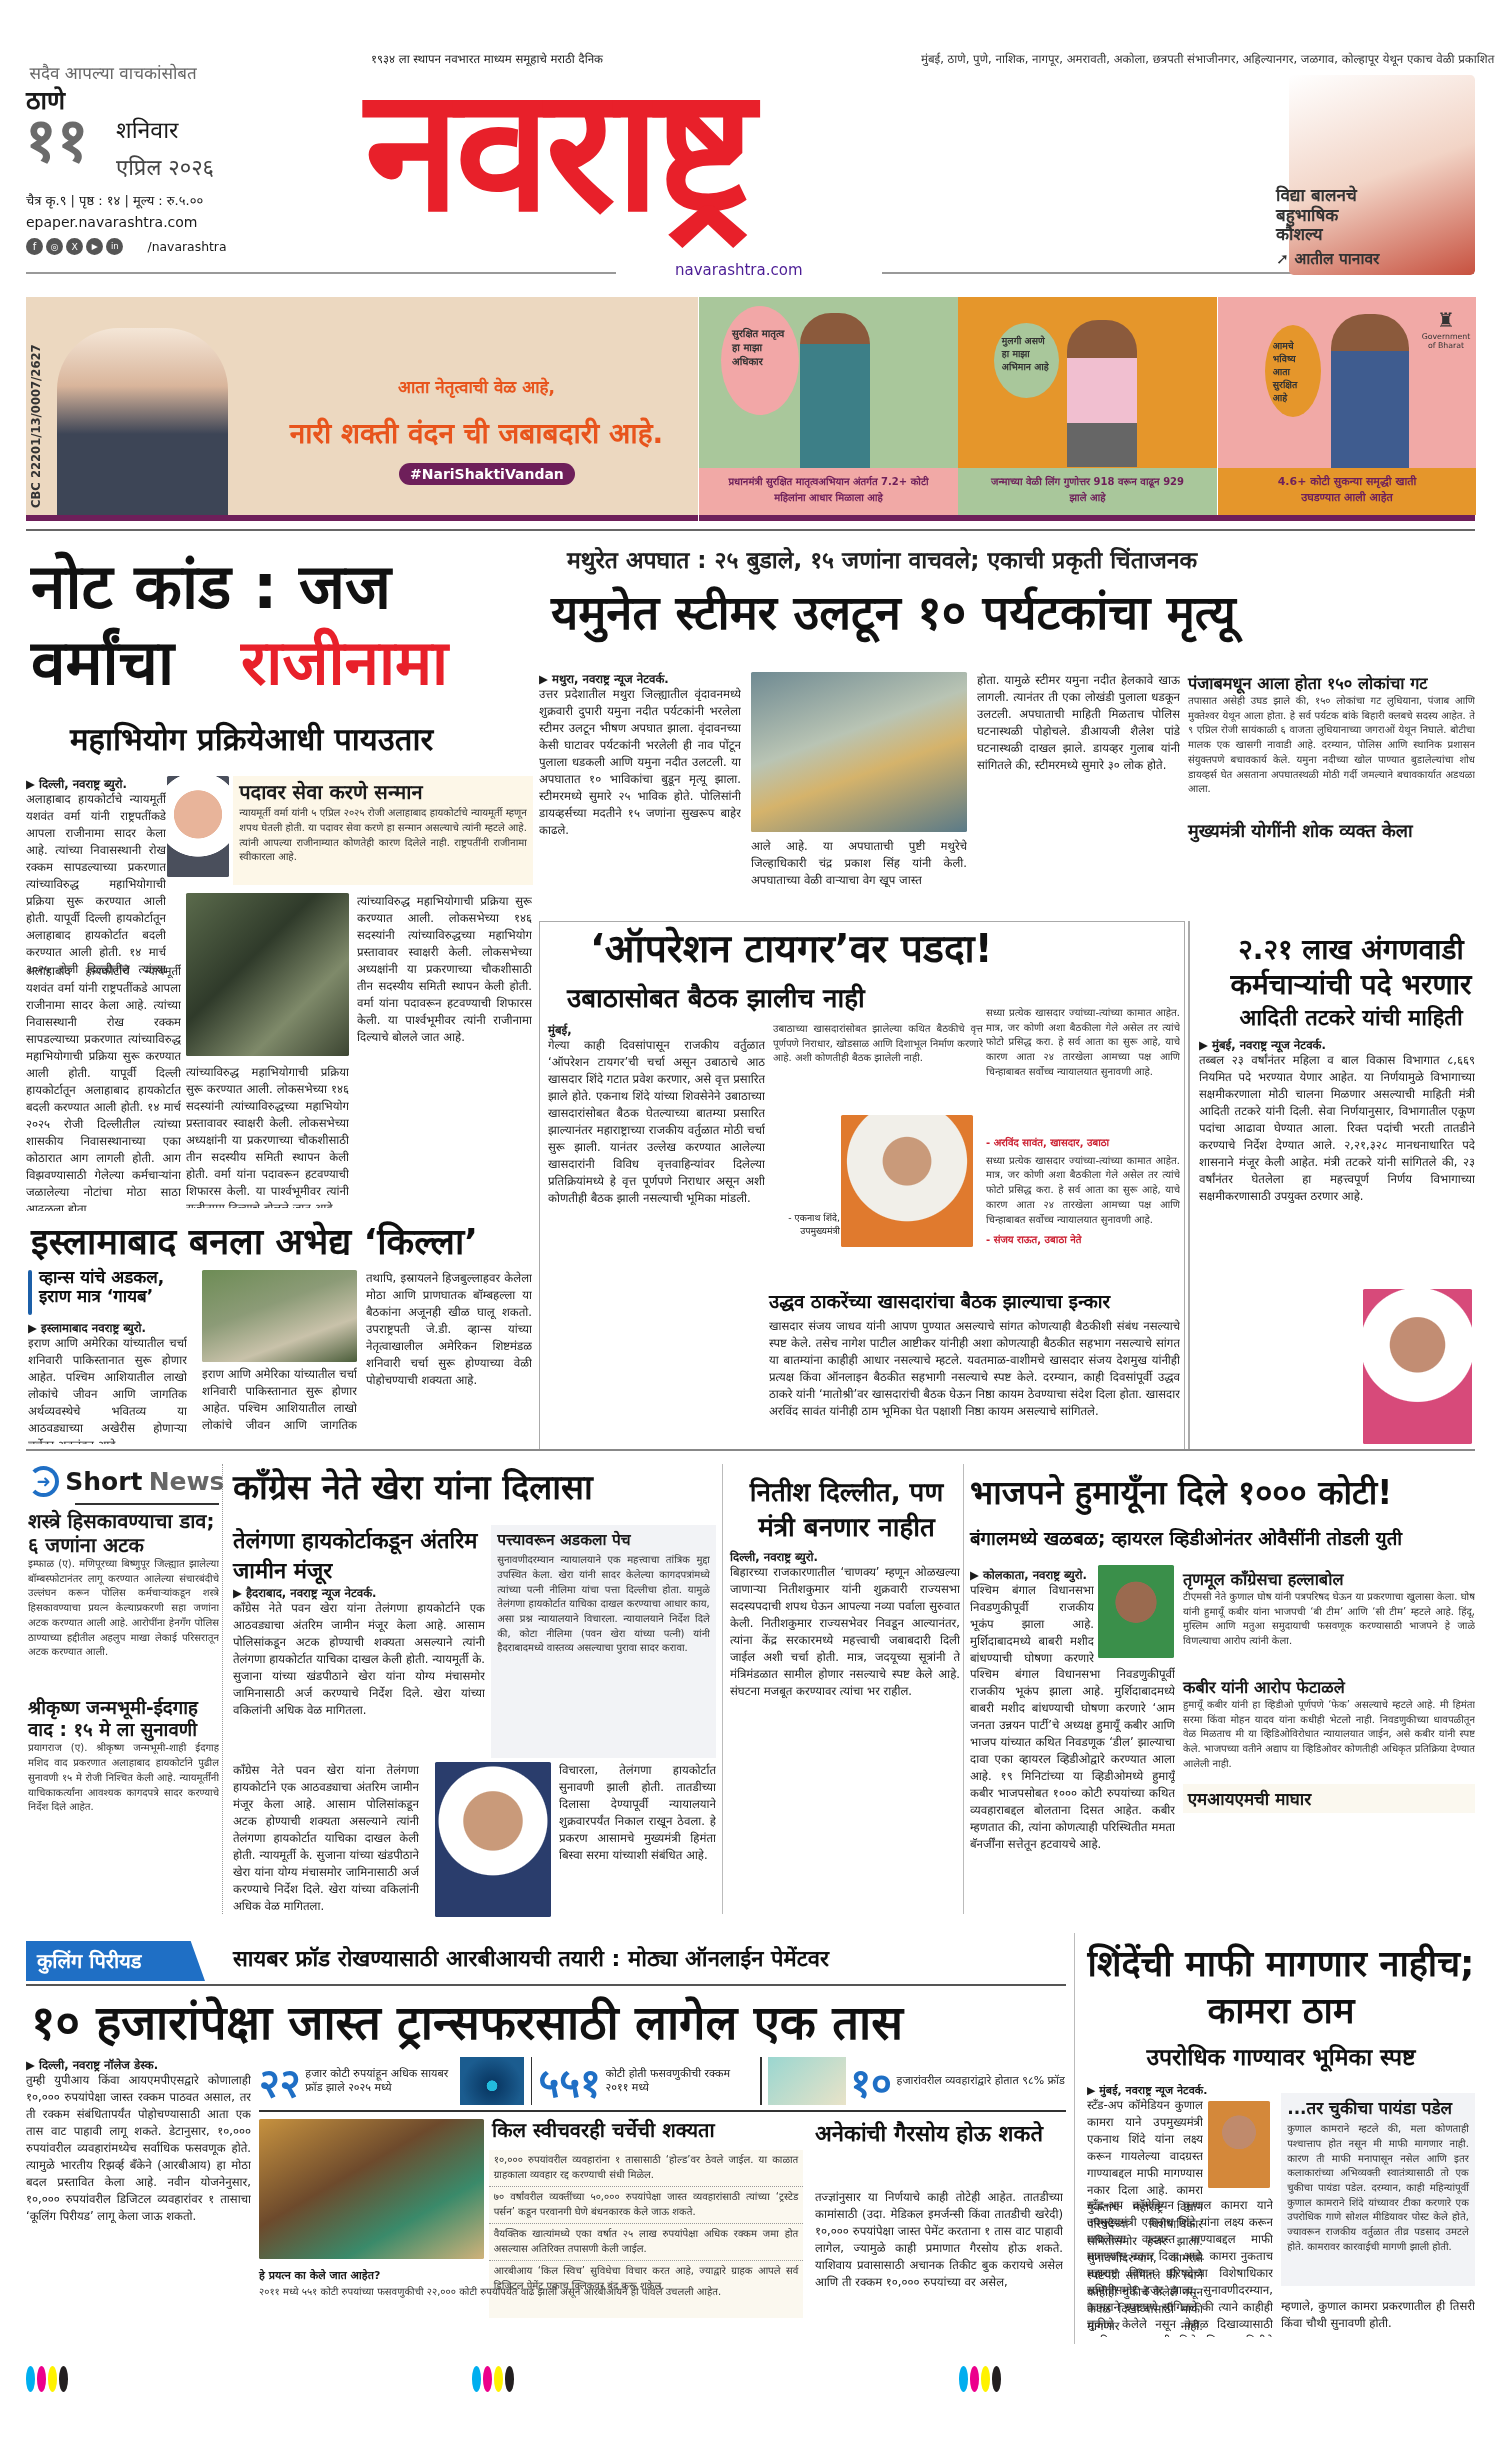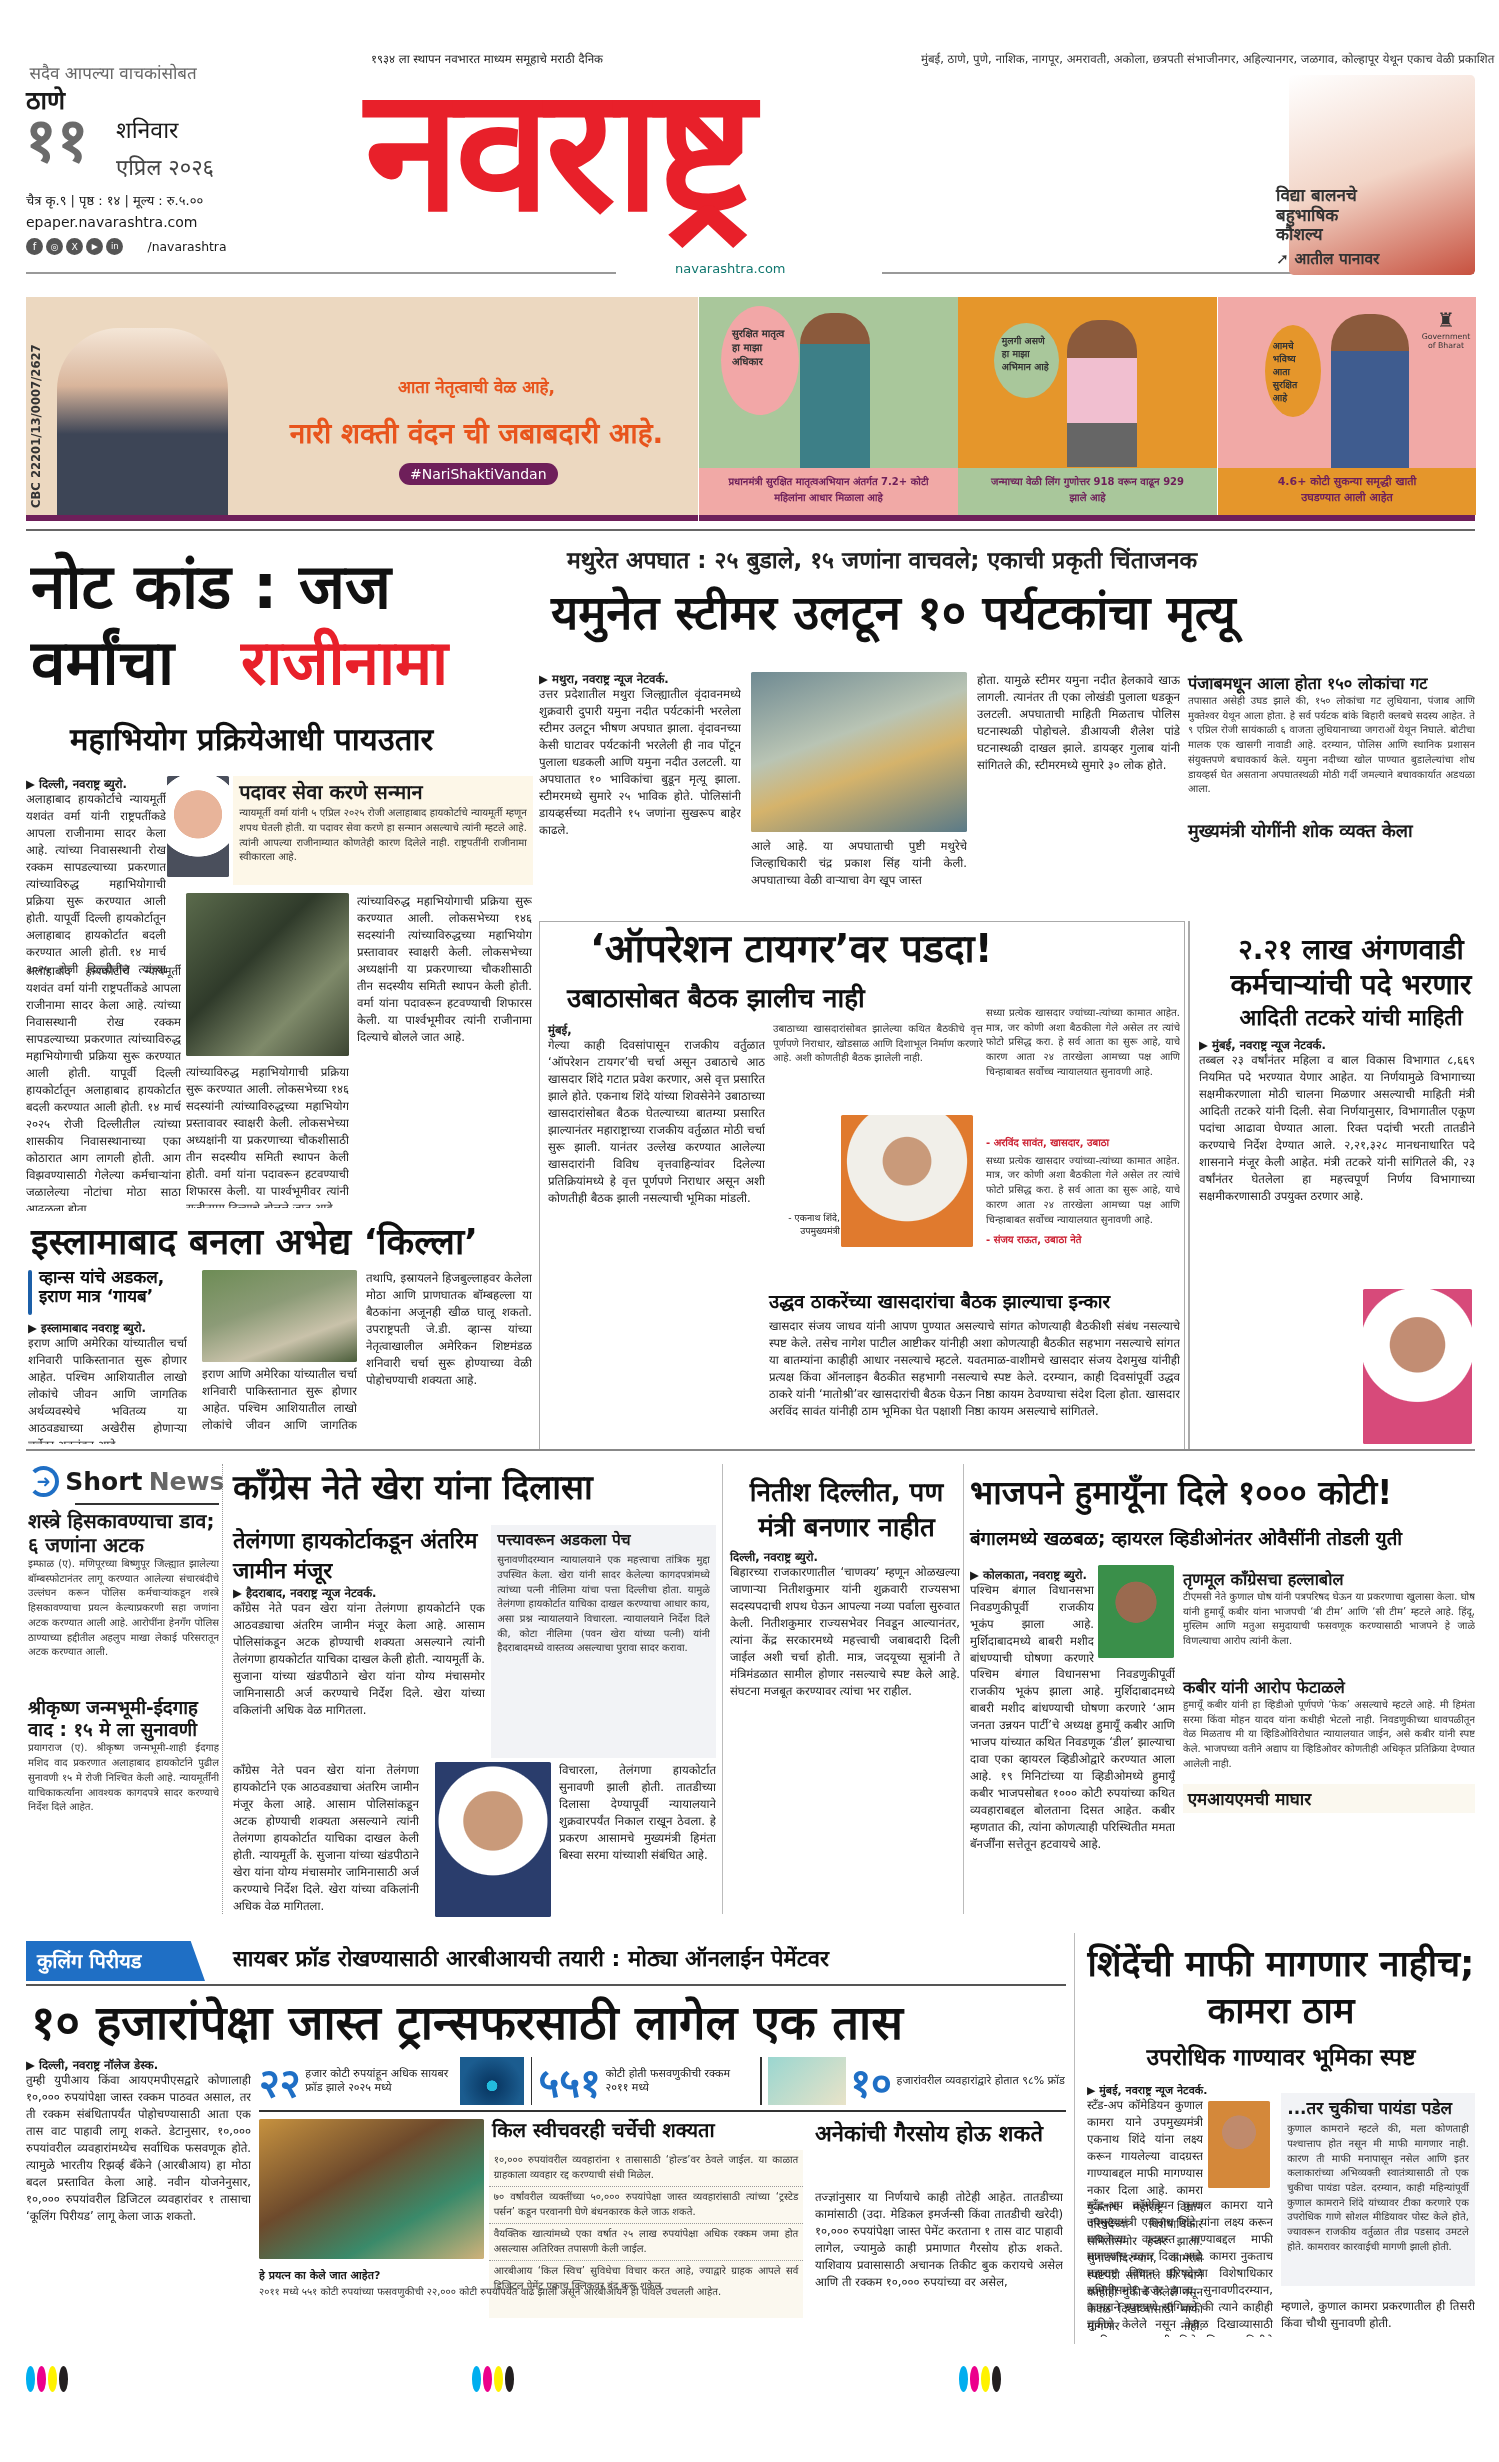--- a/index.html
+++ b/index.html
@@ -27,34 +27,34 @@
   <span style="width:17px;height:17px;border-radius:50%;background:#555;color:#fff;font-size:10px;text-align:center;line-height:17px">f</span>
   <span style="width:17px;height:17px;border-radius:50%;background:#555;color:#fff;font-size:9.3px;text-align:center;line-height:17px">◎</span>
   <span style="width:17px;height:17px;border-radius:50%;background:#555;color:#fff;font-size:9.3px;text-align:center;line-height:17px">X</span>
   <span style="width:17px;height:17px;border-radius:50%;background:#555;color:#fff;font-size:7.8px;text-align:center;line-height:17px">▶</span>
   <span style="width:17px;height:17px;border-radius:50%;background:#555;color:#fff;font-size:8.5px;text-align:center;line-height:17px">in</span>
   <span style="font-size:12.4px;margin-left:21px">/navarashtra</span>
 </div>
 <div class="abs" style="left:371px;top:51px;font-size:11.6px">१९३४ ला स्थापन नवभारत माध्यम समूहाचे मराठी दैनिक</div>
 <div class="abs" style="left:921px;top:51px;font-size:11.6px;color:#333">मुंबई, ठाणे, पुणे, नाशिक, नागपूर, अमरावती, अकोला, छत्रपती संभाजीनगर, अहिल्यानगर, जळगाव, कोल्हापूर येथून एकाच वेळी प्रकाशित</div>
 <div class="abs" style="left:365px;top:64px;font-size:171px;font-weight:bold;color:#e8202a;line-height:1;letter-spacing:-4.7px">नवराष्ट्र</div>
-<div class="abs" style="left:675px;top:261px;font-size:13px;color:#0f766e">navarashtra.com</div>
+<div class="abs" style="left:675px;top:261px;font-size:15px;color:#4c1d95">navarashtra.com</div>
 <div class="rule" style="left:26px;top:272px;width:590px;height:2.3px;background:#999"></div>
 <div class="rule" style="left:882px;top:272px;width:592px;height:2.3px;background:#999"></div>
 
 <div class="abs" style="left:1289px;top:75px;width:186px;height:200px;background:linear-gradient(160deg,#fff 0%,#f2d4c6 50%,#c7513f 100%);border-radius:4.7px"></div>
 <div class="abs" style="left:1276px;top:186px;width:101px;font-size:17px;font-weight:bold;color:#333;line-height:1.15">विद्या बालनचे बहुभाषिक कौशल्य</div>
 <div class="abs" style="left:1276px;top:247px;font-size:15.5px;font-weight:bold;color:#333"><span>➚ </span><span>आतील पानावर</span></div>
 
 <div class="abs" style="left:26px;top:297px;width:672px;height:224px;background:#ecd8c0">
   <div class="abs" style="left:3.1px;top:9.3px;width:15.5px;height:202px;writing-mode:vertical-rl;transform:rotate(180deg);font-size:11.6px;font-weight:bold;color:#333">CBC 22201/13/0007/2627</div>
   <div class="abs" style="left:31px;top:31px;width:171px;height:193px;background:linear-gradient(#f4e6d7 0%,#d9b59b 30%,#3d4556 55%,#3d4556 100%);border-radius:62px 62px 0 0"></div>
   <div class="abs" style="left:233px;top:78px;width:435px;text-align:center;font-size:17px;font-weight:bold;color:#e8541c">आता नेतृत्वाची वेळ आहे,</div>
   <div class="abs" style="left:233px;top:116px;width:435px;text-align:center;font-size:28px;font-weight:bold;color:#e8541c">नारी शक्ती वंदन ची जबाबदारी आहे.</div>
-  <div class="abs" style="left:373px;top:166px;padding:3.1px 11px;background:#6e1f5a;color:#fff;border-radius:11px;font-size:14px;font-weight:normal">#NariShaktiVandan</div>
+  <div class="abs" style="left:373px;top:166px;padding:3.1px 11px;background:#6e1f5a;color:#fff;border-radius:11px;font-size:14px;font-weight:bold">#NariShaktiVandan</div>
   <div class="abs" style="left:0;bottom:0;width:100%;height:6.2px;background:#6e1f5a"></div>
 </div>
 <div class="abs" style="left:699px;top:297px;width:776px;height:224px">
   <div class="abs" style="left:0;top:0;width:259px;height:171px;background:#a9c79b">
     <div class="abs" style="left:22px;top:9.3px;width:78px;height:109px;border-radius:50%;background:#f2a7a7;font-size:10px;padding:20px 11px;color:#333;font-weight:bold">सुरक्षित मातृत्व हा माझा अधिकार</div>
     <div class="abs" style="left:101px;top:15.5px;width:70px;height:155px;background:linear-gradient(#8b5a3c 0%,#8b5a3c 20%,#3d7f87 20%);border-radius:31px 31px 0 0"></div>
   </div>
   <div class="abs" style="left:259px;top:0;width:259px;height:171px;background:#e5962b">
     <div class="abs" style="left:36px;top:26px;width:65px;height:75px;border-radius:50%;background:#a9c79b;font-size:9.3px;padding:11px 7.8px;color:#333;font-weight:bold">मुलगी असणे हा माझा अभिमान आहे</div>
     <div class="abs" style="left:109px;top:23px;width:70px;height:147px;background:linear-gradient(#8b5a3c 0%,#8b5a3c 26%,#f1bfd0 26%,#f1bfd0 70%,#666 70%);border-radius:31px 31px 0 0"></div>

